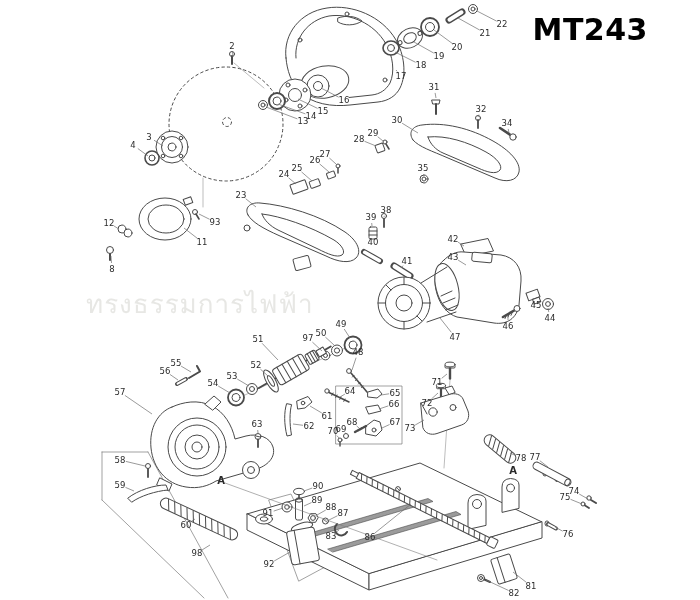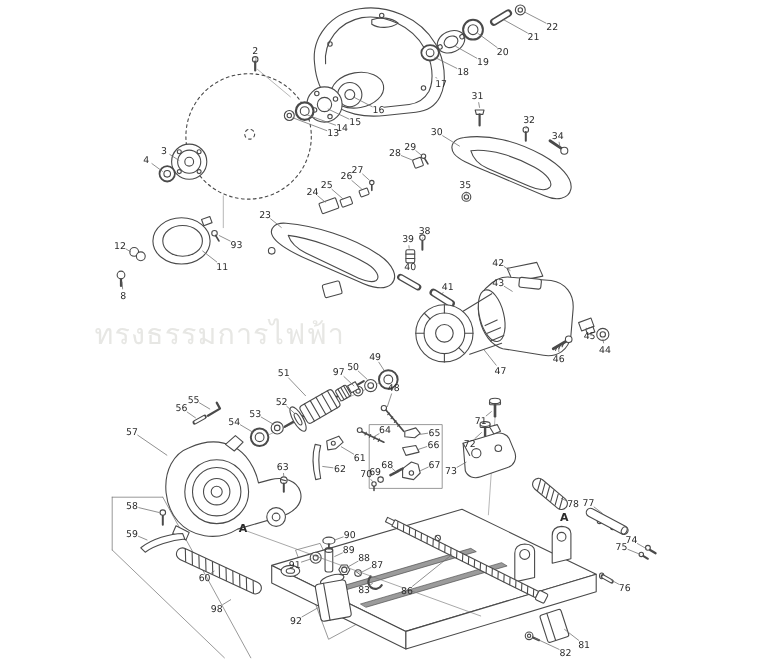--- a/index.html
+++ b/index.html
@@ -578,13 +578,14 @@
         <text x="269" y="567">92</text>
         <text x="215" y="225">93</text>
         <text x="308" y="341">97</text>
         <text x="197" y="556">98</text>
         <text x="221" y="483.5" class="marker">A</text>
         <text x="513" y="473.5" class="marker">A</text>
       </g>
   </svg>
 
   <div id="watermark">ทรงธรรมการไฟฟ้า</div>
+  <div id="title">MT243</div>
 </div>
 
 </body></html>

